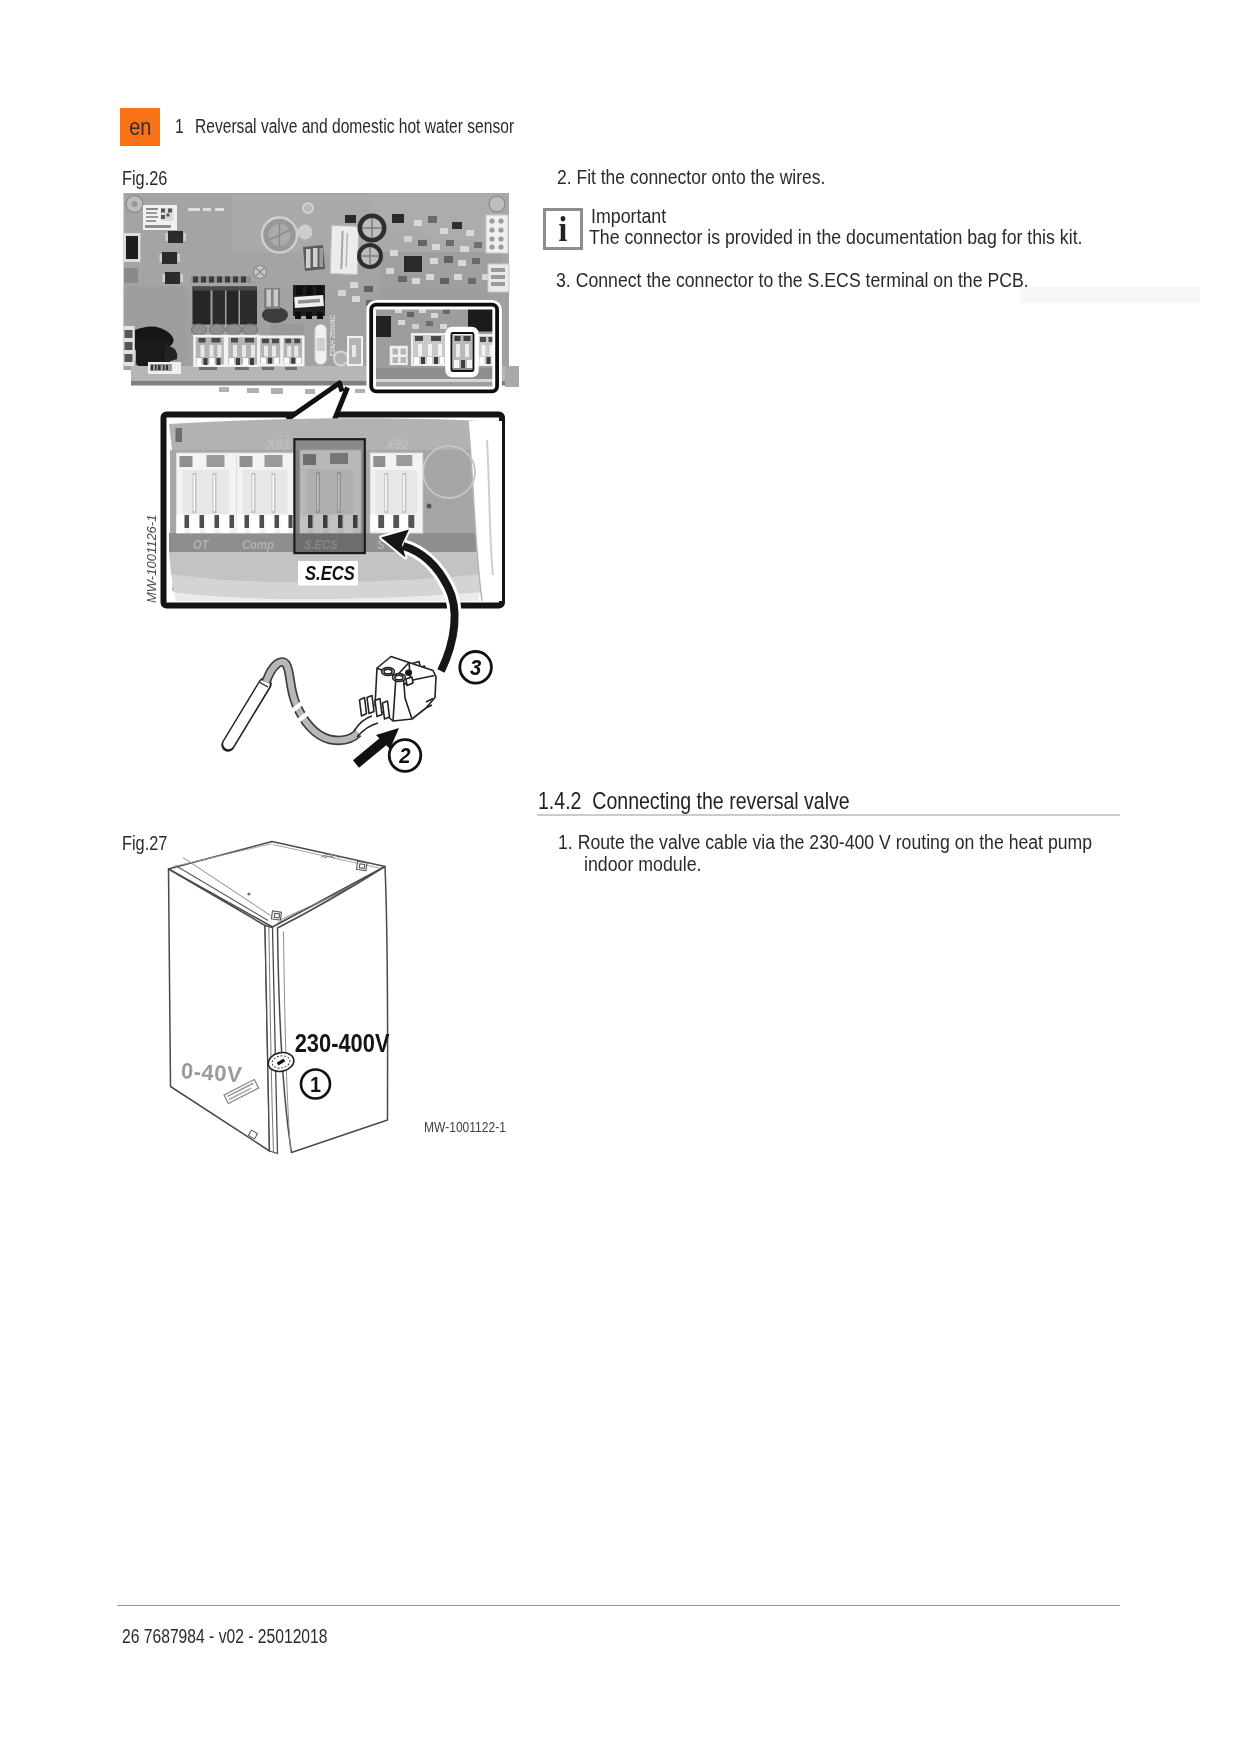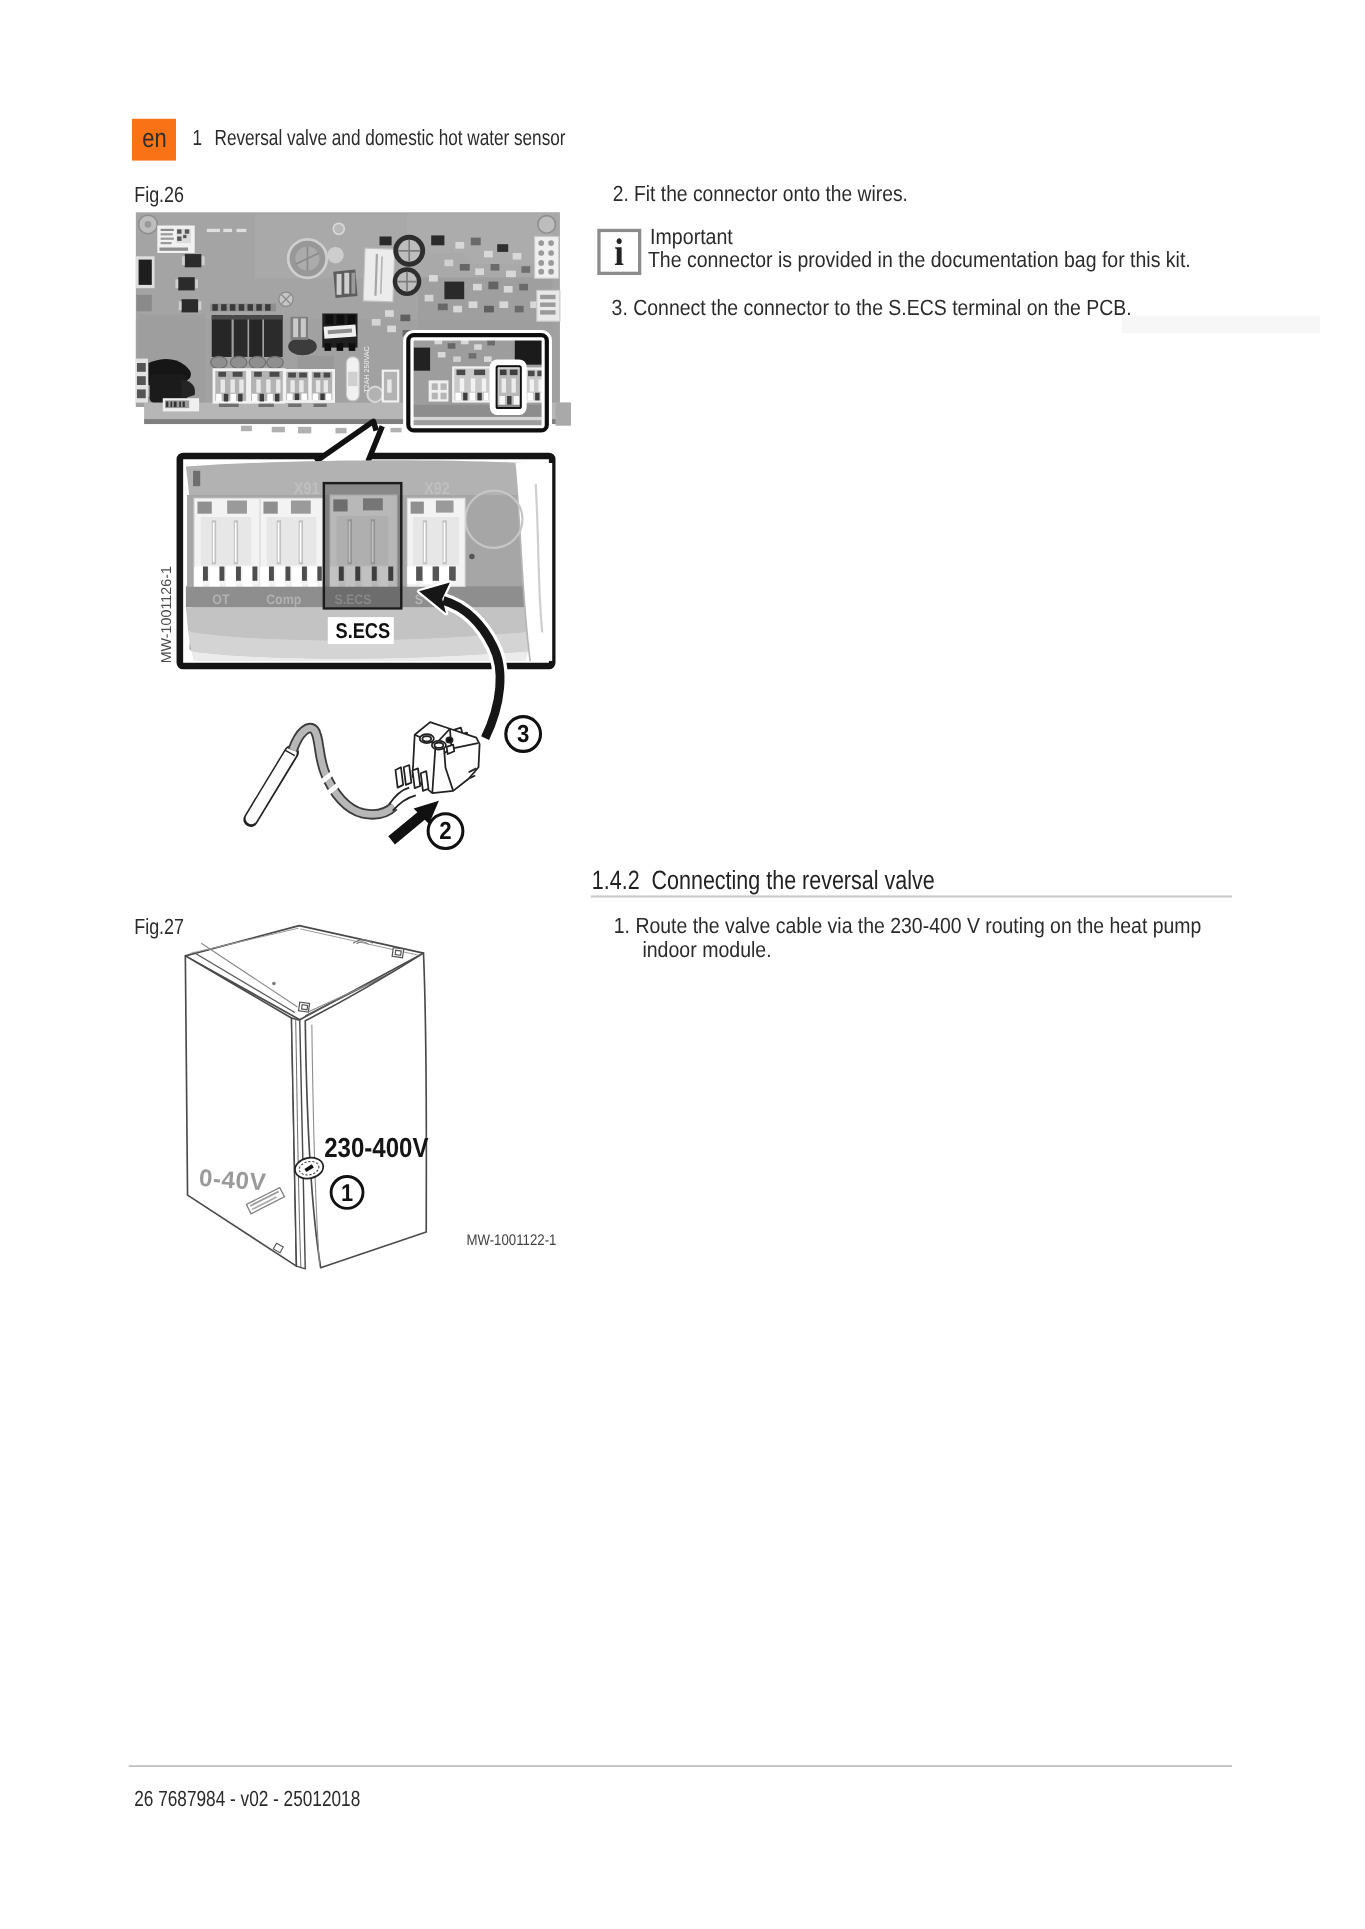--- a/index.html
+++ b/index.html
@@ -28,21 +28,21 @@
 </div>
 
 <div class="abs t" style="left:590.6px;top:205.3px;transform:scaleX(0.89);">Important</div>
 
 <div class="abs t" style="left:589.4px;top:225.5px;transform:scaleX(0.886);">The connector is provided in the documentation bag for this kit.</div>
 
 <div class="abs t" style="left:555.9px;top:269.3px;transform:scaleX(0.884);">3. Connect the connector to the S.ECS terminal on the PCB.</div>
 
 <div class="abs" style="left:1020px;top:287px;width:180px;height:16px;background:#f7f7f7;"></div>
 
-<div id="fig26" class="abs" style="left:108px;top:185px;width:436px;height:600px;">
+<div id="fig26" class="abs" style="left:108px;top:185px;width:436px;height:600px;font-style:italic;">
 <svg width="436" height="600" viewBox="108 185 436 600">
 
   <g>
     <rect x="123.5" y="193" width="385.5" height="177" fill="#a4a4a4"></rect>
     <rect x="232" y="195" width="270" height="58" fill="#b0b0b0" opacity="0.45"></rect>
         <rect x="123.5" y="290" width="385.5" height="80" fill="#9e9e9e" opacity="0.45"></rect>
     <rect x="126" y="286" width="60" height="80" fill="#9d9d9d" opacity="0.6"></rect>
     <rect x="380" y="252" width="122" height="50" fill="#9c9c9c" opacity="0.6"></rect>
     <path d="M370,193 L509,193 L509,240 L430,240 L420,230 L370,230 Z" fill="#b2b2b2" opacity="0.35"></path>
   </g>

